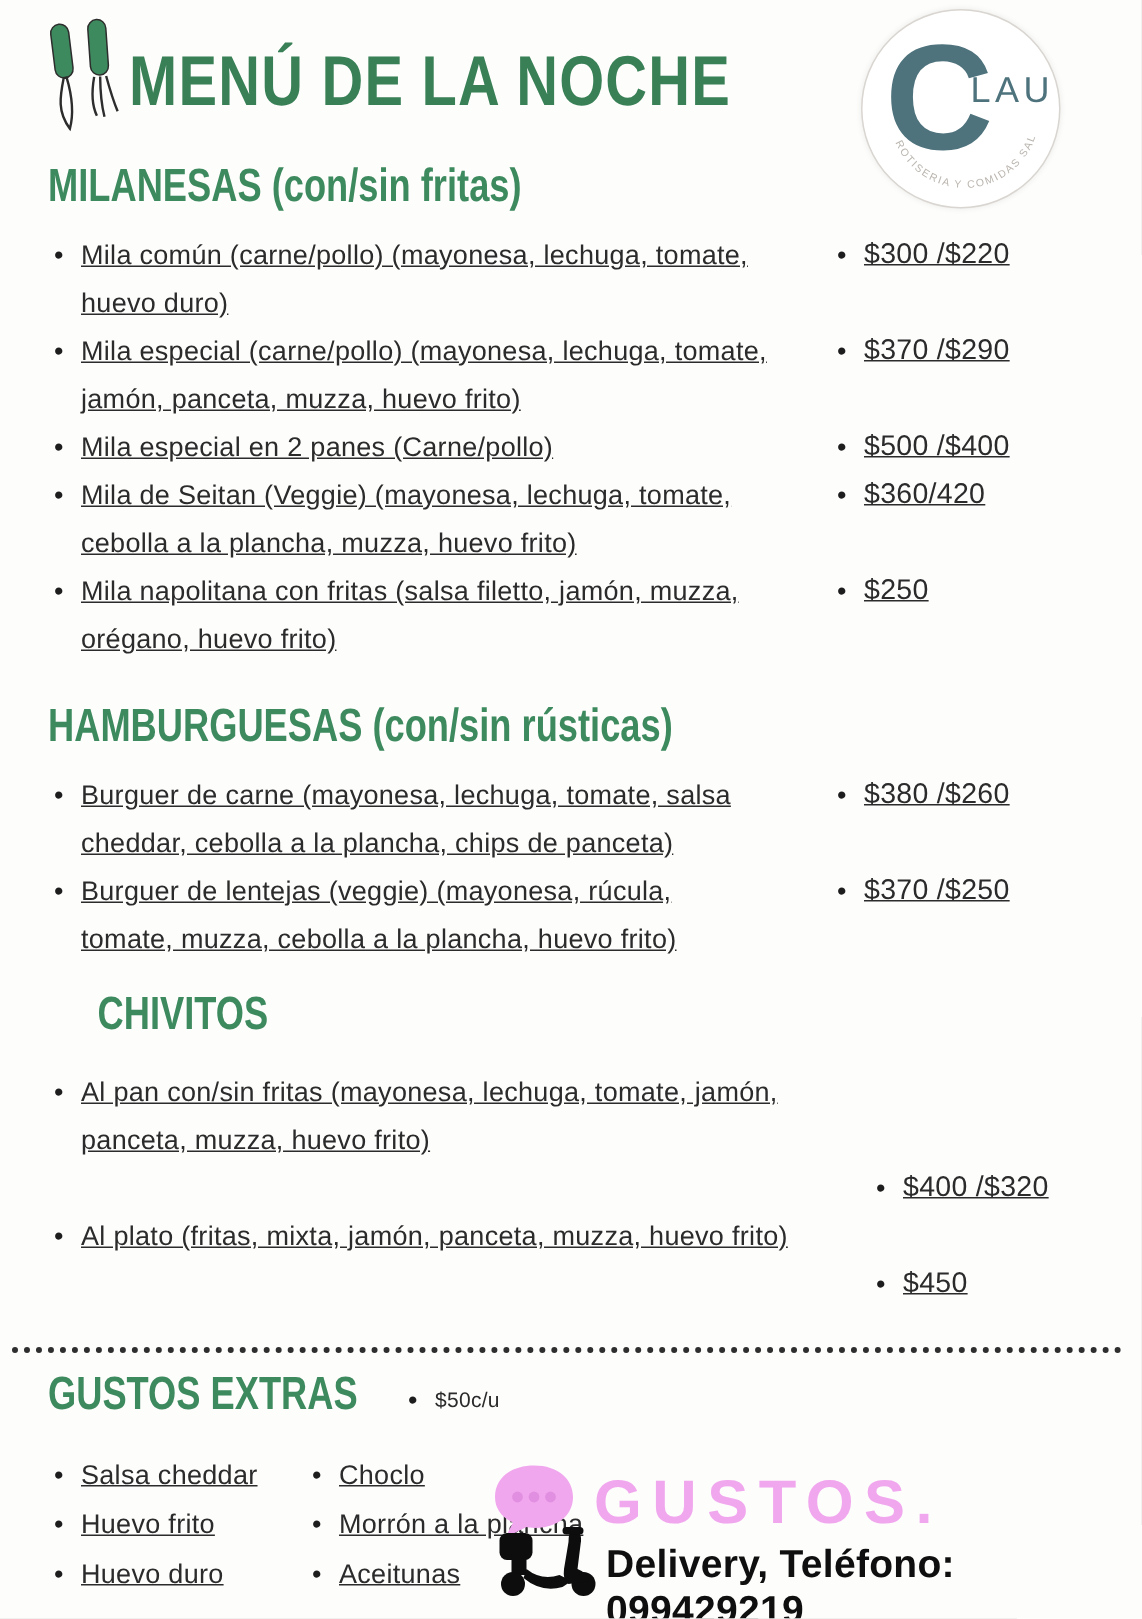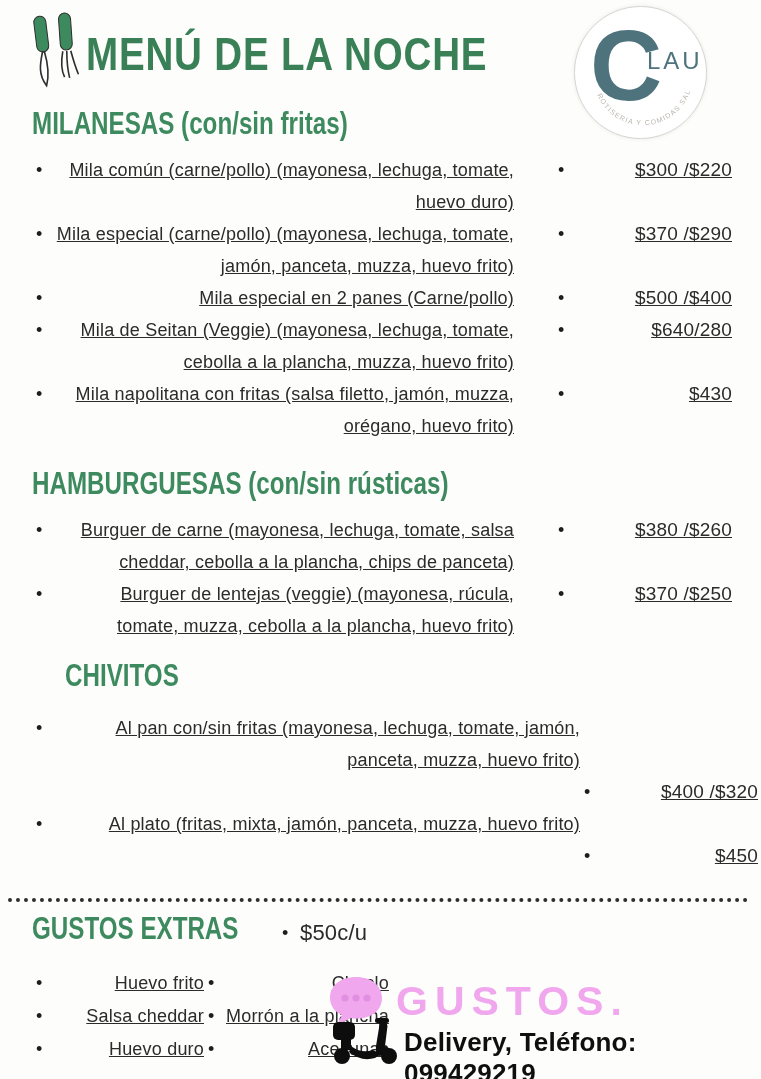--- a/index.html
+++ b/index.html
@@ -49,39 +49,39 @@
     font-size:31px;font-weight:700;color:var(--green);
     white-space:nowrap;
     transform:scaleX(.78);transform-origin:left center;
   }
   .sec-head{margin:0 0 12px 0;}
   .sec-head.gap-top{margin-top:24px;}
   .sec-head.indent{margin-left:33px;margin-top:16px;margin-bottom:18px;}
   .item-row{display:flex;align-items:flex-start;}
   .item-text,.item-price,.extra-li,.price-note{
     position:relative;padding-left:22px;
-    font-size:18px;line-height:32px;letter-spacing:.2px;text-align:right;
+    font-size:18px;line-height:32px;letter-spacing:.2px;
   }
   .item-text::before,.item-price::before,.extra-li::before,.price-note::before{
     content:"•";position:absolute;left:4px;top:0;
     font-size:18px;color:#1d1d1d;
   }
   .row-a .item-text{width:482px;flex:none;}
   .row-a{width:700px;}
   .row-b .item-text{width:548px;flex:none;}
   .row-b{width:726px;flex-direction:column;}
   .item-price{margin-left:auto;width:178px;flex:none;font-size:19px;white-space:nowrap;}
   
   .divider{
     margin:26px 0 0 -24px;width:740px;height:0;
     border-top:4px dotted #2e2e2e;
   }
   
   .extras-head{position:relative;margin-top:9px;height:44px;}
-  .price-note{position:absolute;left:246px;top:6px;font-size:22px;white-space:nowrap;}
+  .price-note{position:absolute;left:236px;top:6px;font-size:14px;white-space:nowrap;}
   .extras-cols{display:flex;margin-top:12px;}
   .extras-col{list-style:none;}
   .extras-col.c1{width:172px;}
   .extra-li{white-space:nowrap;line-height:33px;}
   
   .wm-bubble{position:absolute;left:327px;top:975px;width:58px;height:52px;}
   .wm-brand{
     position:absolute;left:396px;top:978px;
     font-size:41px;font-weight:700;letter-spacing:7px;color:var(--pink);
   }
@@ -135,25 +135,25 @@
     <div class="item-row row-a">
       <div class="item-text">Mila especial (carne/pollo) (mayonesa, lechuga, tomate, jamón, panceta, muzza, huevo frito)</div>
       <div class="item-price">$370 /$290</div>
     </div>
     <div class="item-row row-a">
       <div class="item-text">Mila especial en 2 panes (Carne/pollo)</div>
       <div class="item-price">$500 /$400</div>
     </div>
     <div class="item-row row-a">
       <div class="item-text">Mila de Seitan (Veggie) (mayonesa, lechuga, tomate, cebolla a la plancha, muzza, huevo frito)</div>
-      <div class="item-price">$640/280</div>
+      <div class="item-price">$360/420</div>
     </div>
     <div class="item-row row-a">
       <div class="item-text">Mila napolitana con fritas (salsa filetto, jamón, muzza, orégano, huevo frito)</div>
-      <div class="item-price">$430</div>
+      <div class="item-price">$250</div>
     </div>
 
     <div class="sec-head gap-top"><span class="sec-title">HAMBURGUESAS (con/sin rústicas)</span></div>
 
     <div class="item-row row-a">
       <div class="item-text">Burguer de carne (mayonesa, lechuga, tomate, salsa cheddar, cebolla a la plancha, chips de panceta)</div>
       <div class="item-price">$380 /$260</div>
     </div>
     <div class="item-row row-a">
       <div class="item-text">Burguer de lentejas (veggie) (mayonesa, rúcula, tomate, muzza, cebolla a la plancha, huevo frito)</div>
@@ -172,22 +172,22 @@
     </div>
 
     <div class="divider"></div>
 
     <div class="extras-head">
       <span class="sec-title">GUSTOS EXTRAS</span>
       <span class="price-note">$50c/u</span>
     </div>
     <div class="extras-cols">
       <ul class="extras-col c1">
+        <li class="extra-li">Salsa cheddar</li>
         <li class="extra-li">Huevo frito</li>
-        <li class="extra-li">Salsa cheddar</li>
         <li class="extra-li">Huevo duro</li>
       </ul>
       <ul class="extras-col">
         <li class="extra-li">Choclo</li>
         <li class="extra-li">Morrón a la plancha</li>
         <li class="extra-li">Aceitunas</li>
       </ul>
     </div>
   </div>
 

